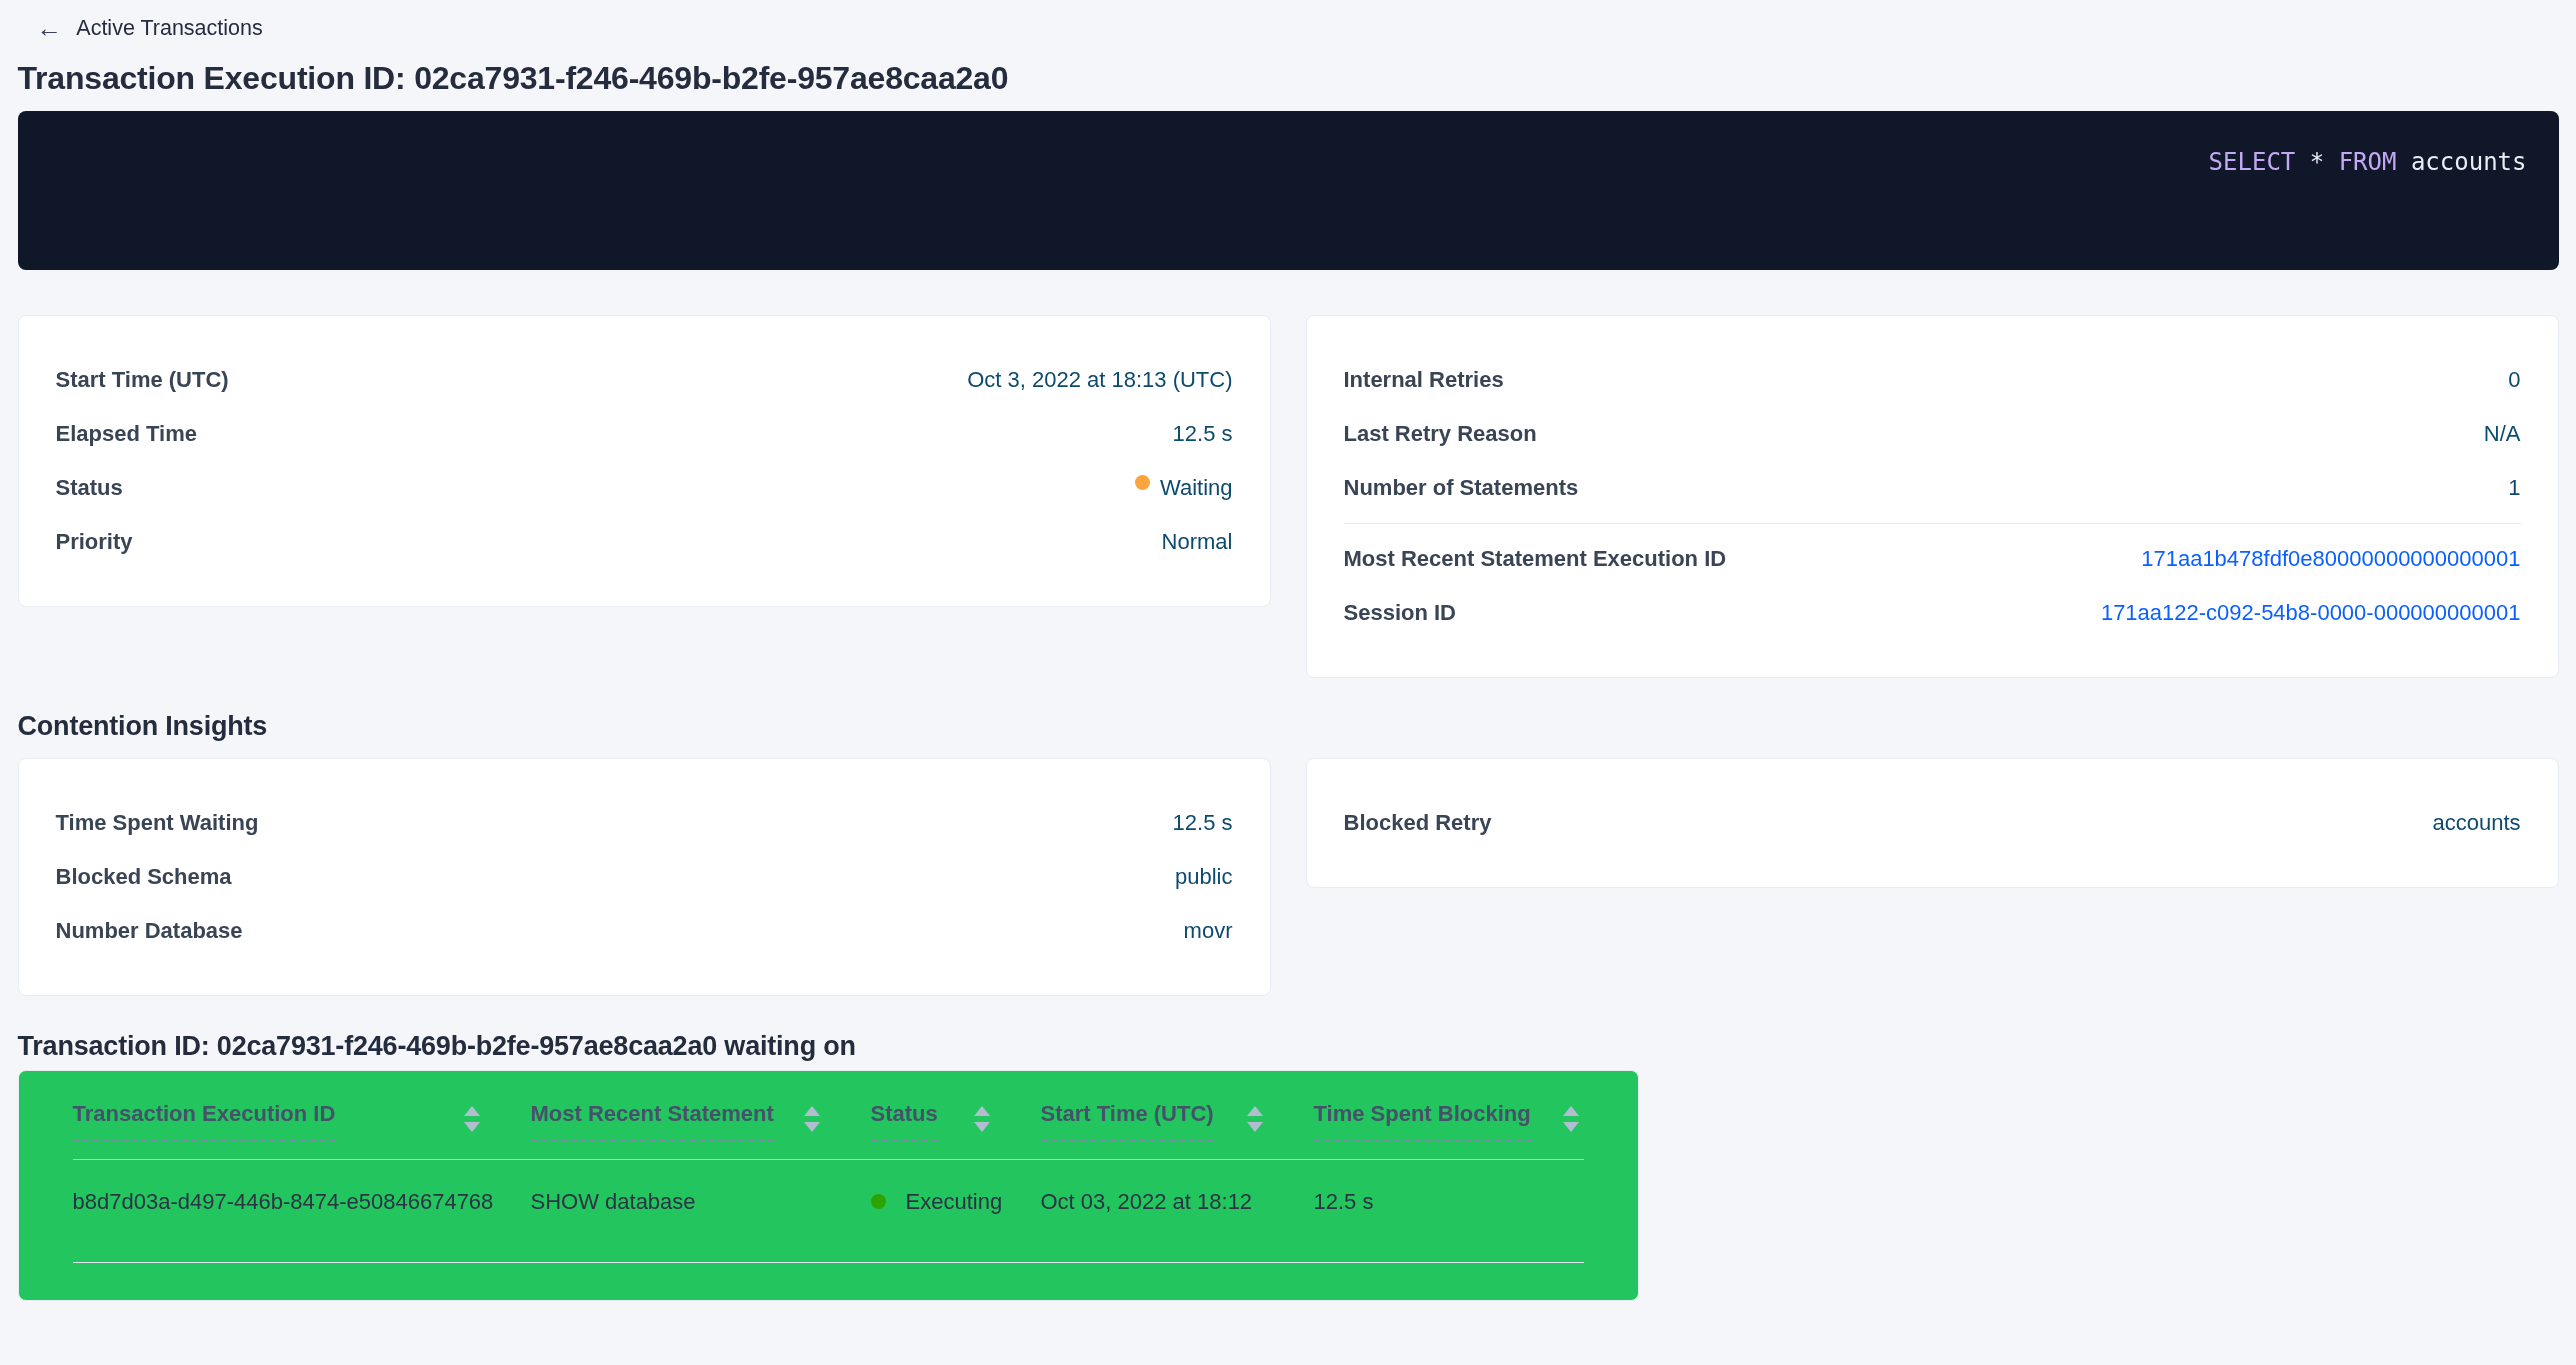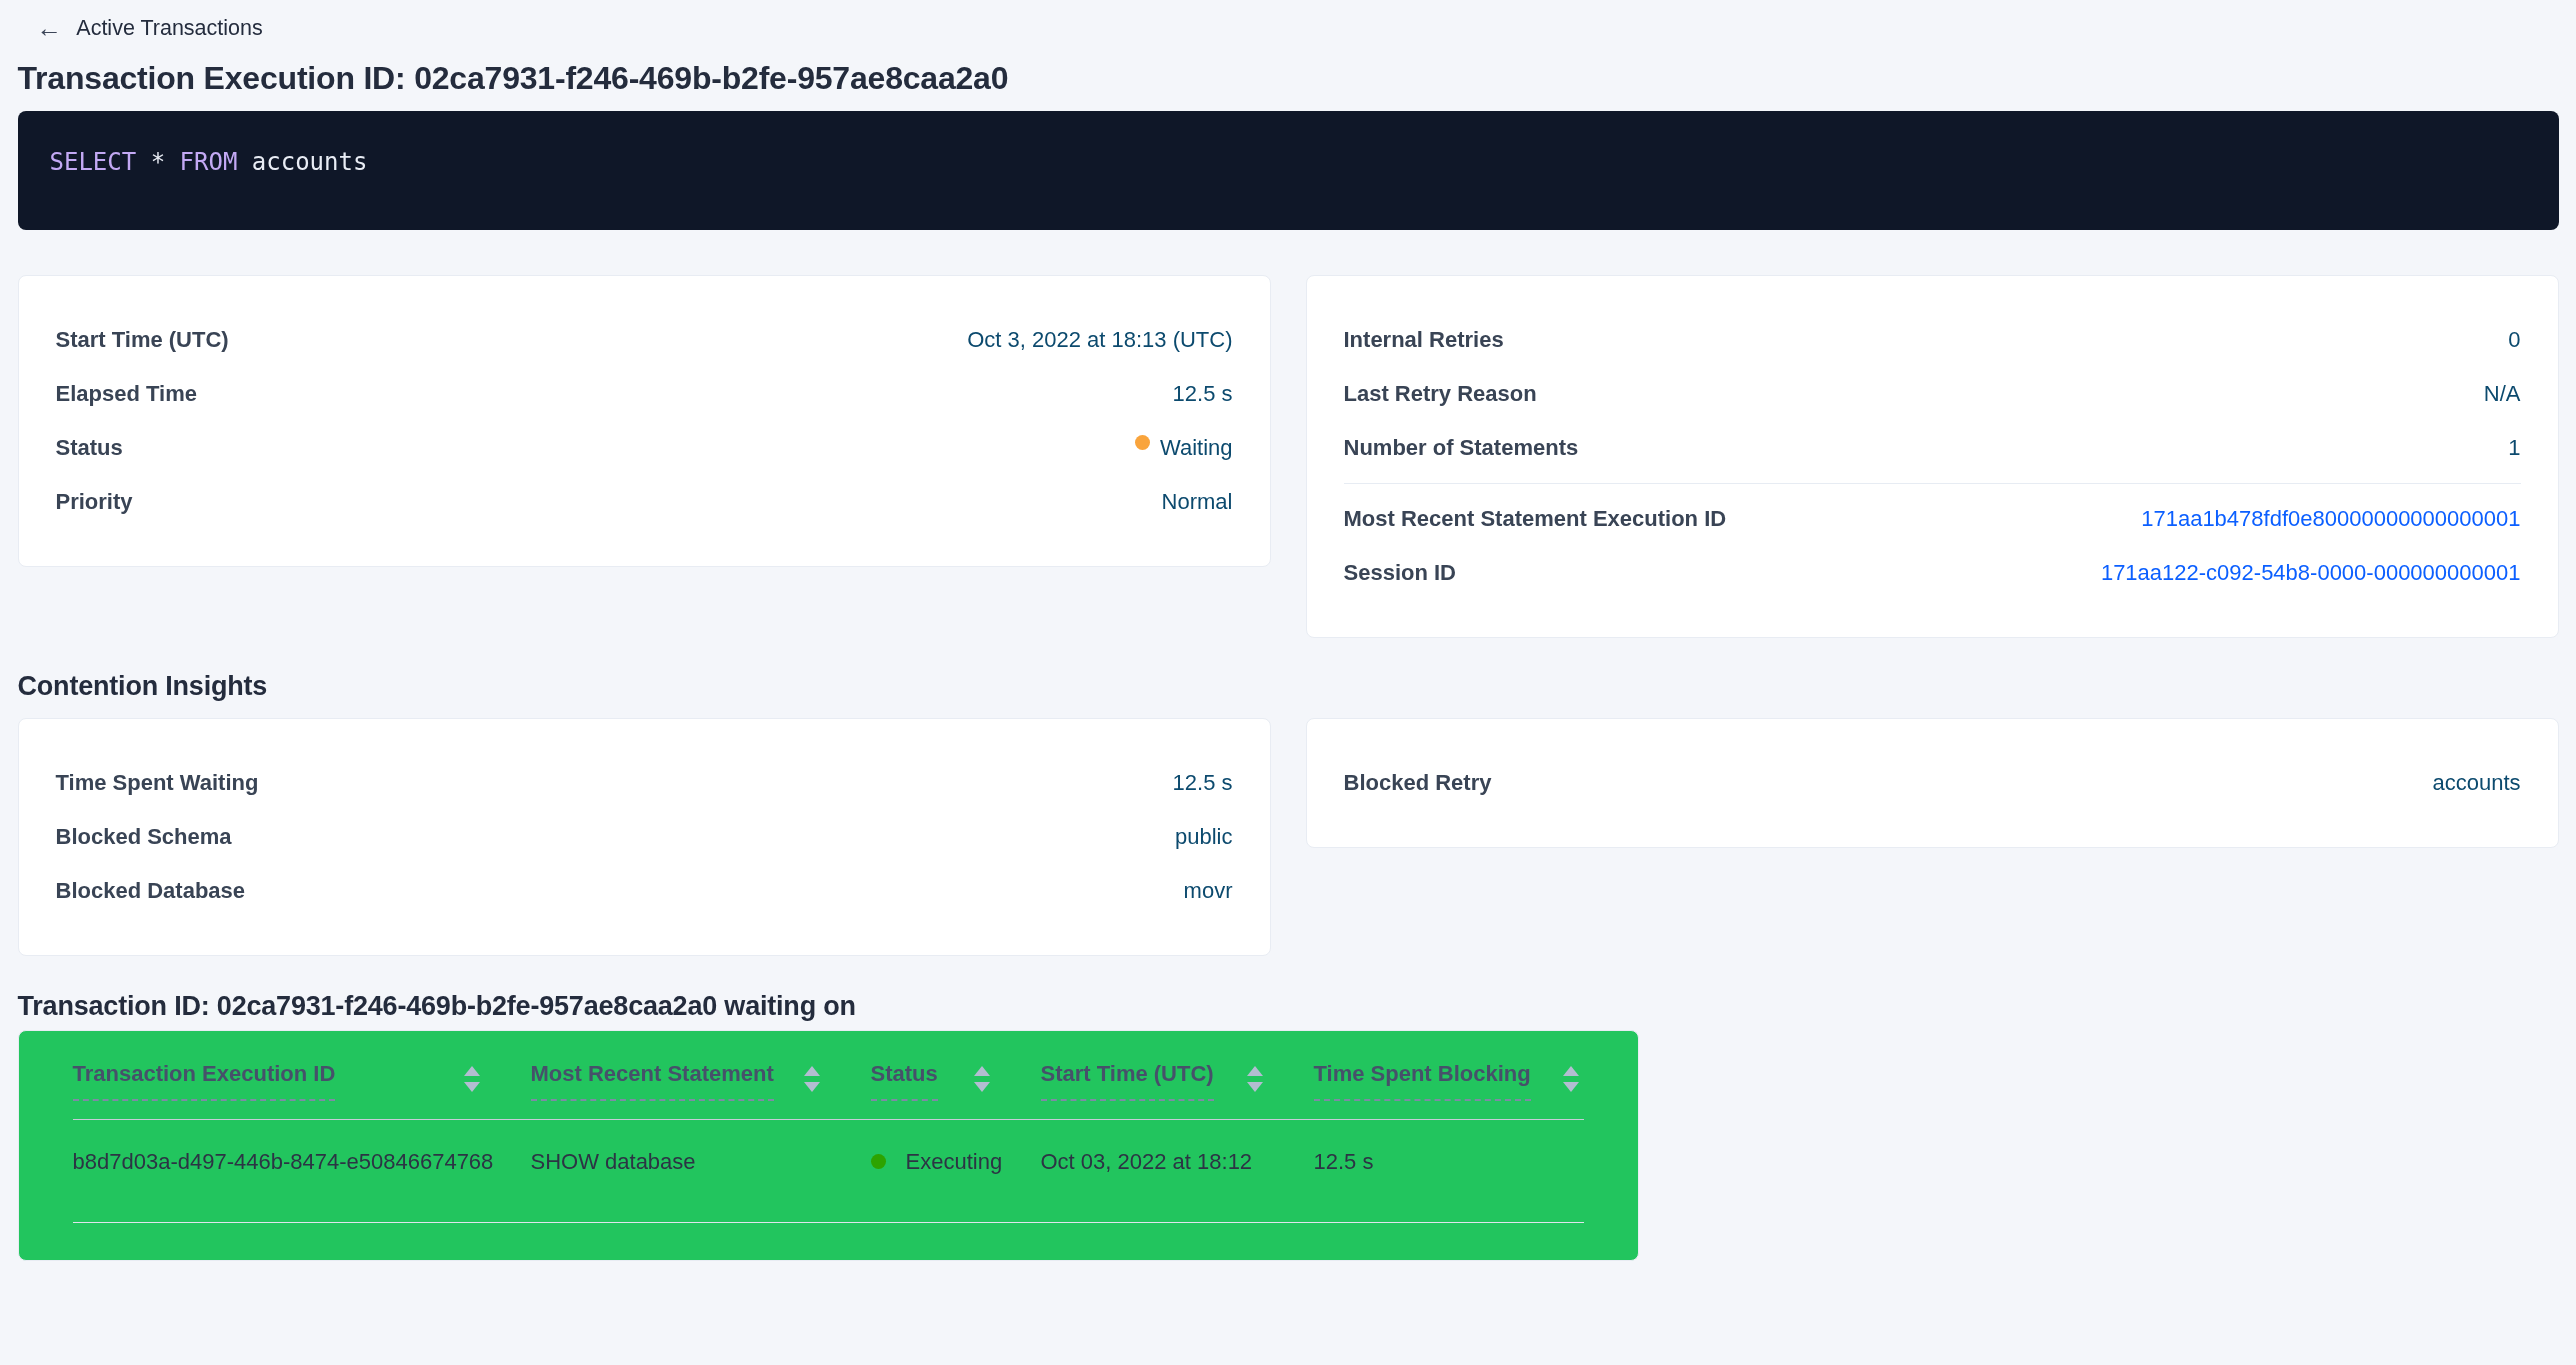--- a/index.html
+++ b/index.html
@@ -21,25 +21,25 @@
   .breadcrumb .arrow { font-size: 25.5px; line-height: 24px; color: #3c4558; }
 
   
   .title {
     margin-top: 19px;
     font-size: 32px; font-weight: 700; color: #242c3d; letter-spacing: -0.2px;
   }
 
   
   .codeblock {
-    margin-top: 14.3px; height: 119px; width: 2541px;
+    margin-top: 14.3px; height: 159px; width: 2541px;
     background: #0f1728; border-radius: 8px;
     padding: 37px 32px;
     font-family: "DejaVu Sans Mono", monospace;
-    font-size: 24px; color: #e9edf5; white-space: pre;
+    font-size: 24px; color: #e9edf5; white-space: pre; text-align: right;
   }
   .codeblock .kw { color: #c3a9f4; }
 
   
   .cards-grid {
     margin-top: 45px;
     display: grid; grid-template-columns: 1fr 1fr; gap: 35px;
     align-items: start;
   }
   .card {
@@ -168,21 +168,21 @@
     <div class="card">
       <div class="info-row">
         <span class="lbl">Time Spent Waiting</span>
         <span class="val">12.5 s</span>
       </div>
       <div class="info-row">
         <span class="lbl">Blocked Schema</span>
         <span class="val">public</span>
       </div>
       <div class="info-row">
-        <span class="lbl">Blocked Database</span>
+        <span class="lbl">Number Database</span>
         <span class="val">movr</span>
       </div>
     </div>
 
     <div class="card">
       <div class="info-row">
         <span class="lbl">Blocked Retry</span>
         <span class="val">accounts</span>
       </div>
     </div>

